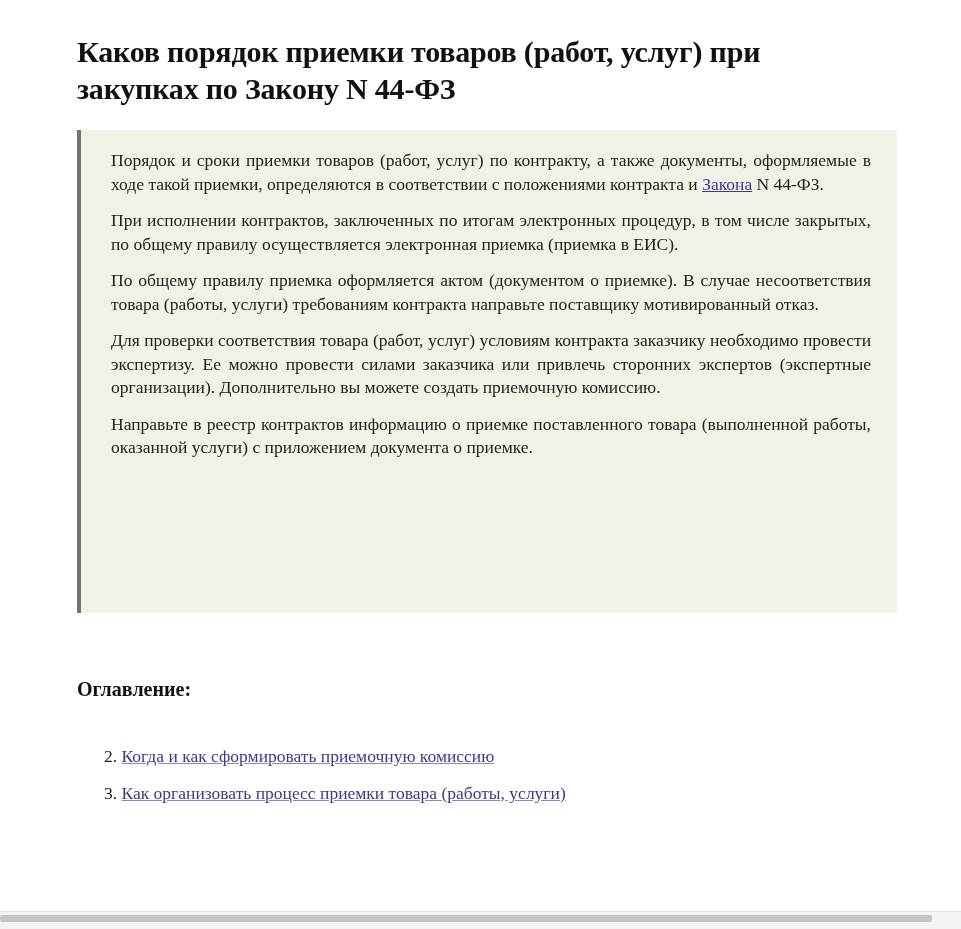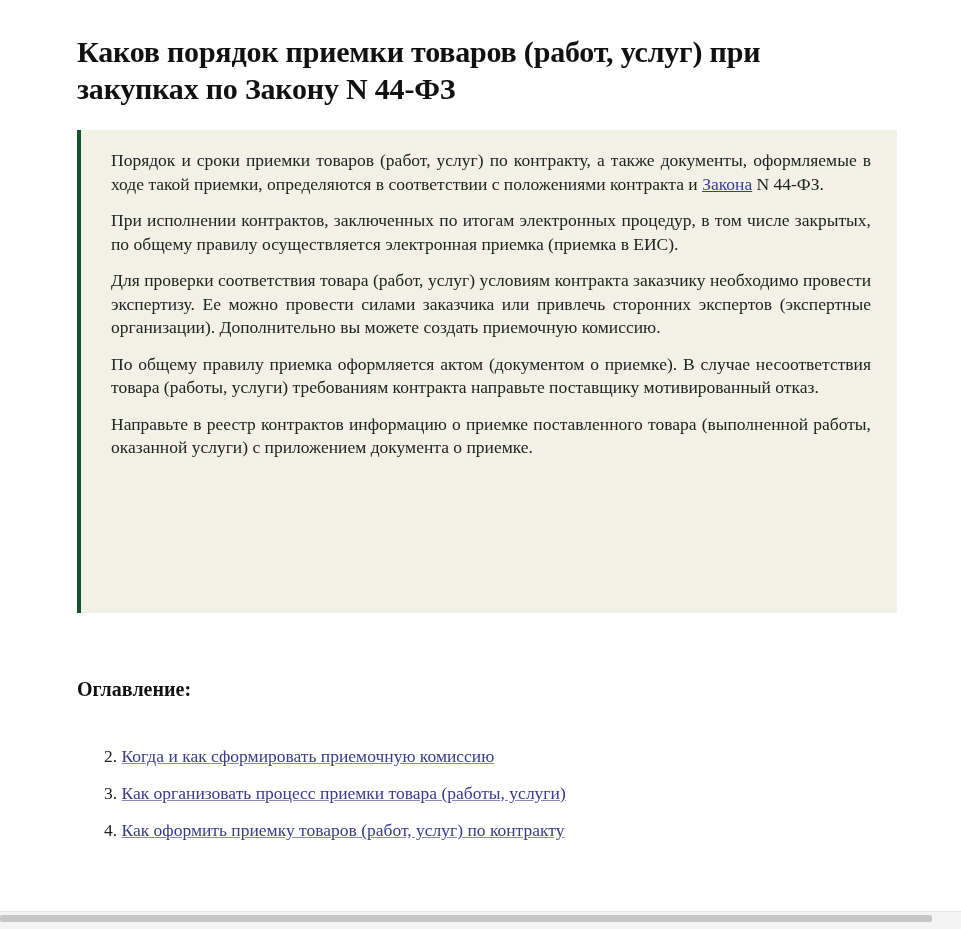--- a/index.html
+++ b/index.html
@@ -36,21 +36,21 @@
       color: #111111;
       letter-spacing: -0.2px;
     }
     .callout {
       position: absolute;
       left: 77px;
       top: 130px;
       width: 820px;
       height: 483px;
       background: #f1f1e6;
-      border-left: 4px solid #14532d;
+      border-left: 4px solid #737373;
       box-sizing: border-box;
       padding: 19px 26px 0 30px;
     }
     .callout p {
       margin: 0 0 13px 0;
       font-size: 17.5px;
       line-height: 23.5px;
       text-align: justify;
       color: #222222;
     }
@@ -110,30 +110,29 @@
 </head>
 <body>
 
 <div class="page">
 
   <h1 class="page-title">Каков порядок приемки товаров (работ, услуг) при закупках по Закону N 44-ФЗ</h1>
 
   <div class="callout">
     <p><span>Порядок и сроки приемки товаров (работ, услуг) по контракту, а также документы, оформляемые в ходе такой приемки, определяются в соответствии с положениями контракта и </span><a href="#">Закона</a><span> N 44-ФЗ.</span></p>
     <p>При исполнении контрактов, заключенных по итогам электронных процедур, в том числе закрытых, по общему правилу осуществляется электронная приемка (приемка в ЕИС).</p>
+    <p>По общему правилу приемка оформляется актом (документом о приемке). В случае несоответствия товара (работы, услуги) требованиям контракта направьте поставщику мотивированный отказ.</p>
     <p>Для проверки соответствия товара (работ, услуг) условиям контракта заказчику необходимо провести экспертизу. Ее можно провести силами заказчика или привлечь сторонних экспертов (экспертные организации). Дополнительно вы можете создать приемочную комиссию.</p>
-    <p>По общему правилу приемка оформляется актом (документом о приемке). В случае несоответствия товара (работы, услуги) требованиям контракта направьте поставщику мотивированный отказ.</p>
     <p>Направьте в реестр контрактов информацию о приемке поставленного товара (выполненной работы, оказанной услуги) с приложением документа о приемке.</p>
   </div>
 
   <h2 class="toc-title">Оглавление:</h2>
 
   <ul class="toc-list">
     <li class="toc-item"><span>2.</span> <a href="#">Когда и как сформировать приемочную комиссию</a></li>
     <li class="toc-item"><span>3.</span> <a href="#">Как организовать процесс приемки товара (работы, услуги)</a></li>
-    <li class="toc-item"><span>4.</span> <a href="#">Как оформить приемку товаров (работ, услуг) по контракту</a></li>
   </ul>
 
 </div>
 
 <div class="hscrollbar">
   <div class="hscroll-thumb"></div>
 </div>
 
 </body></html>

